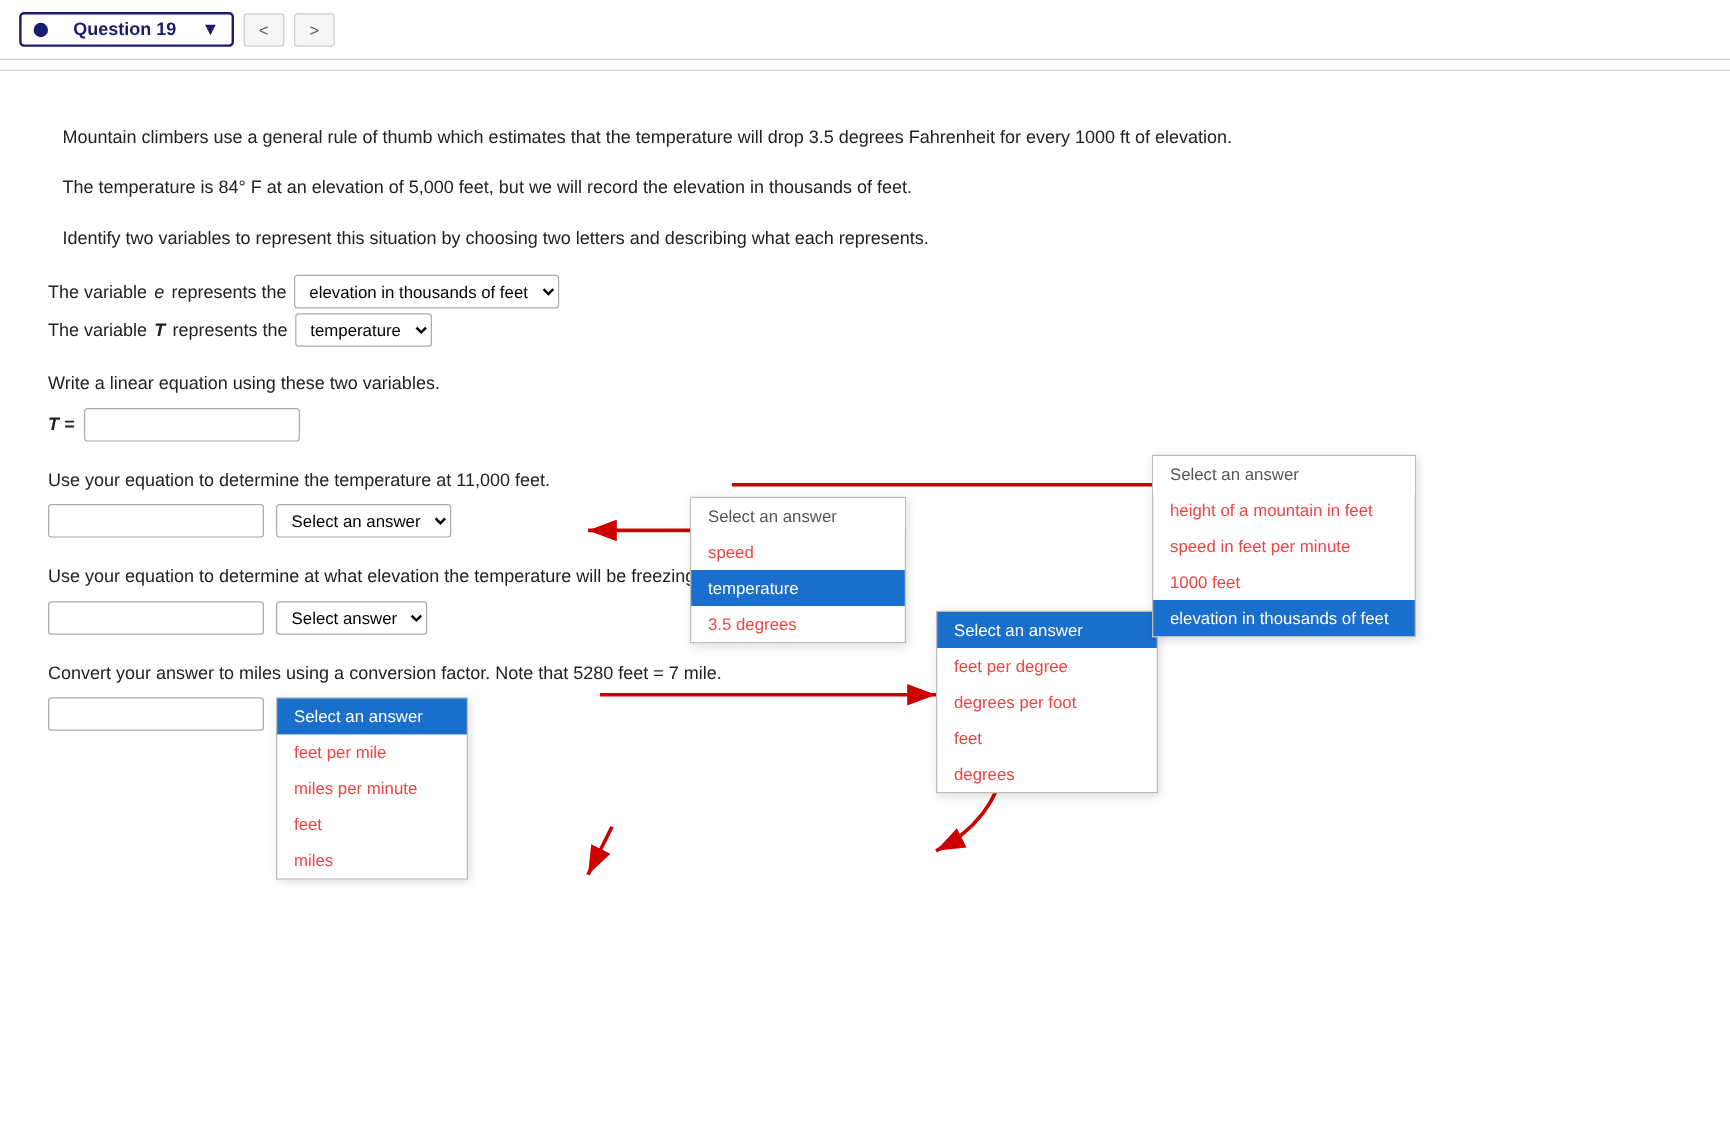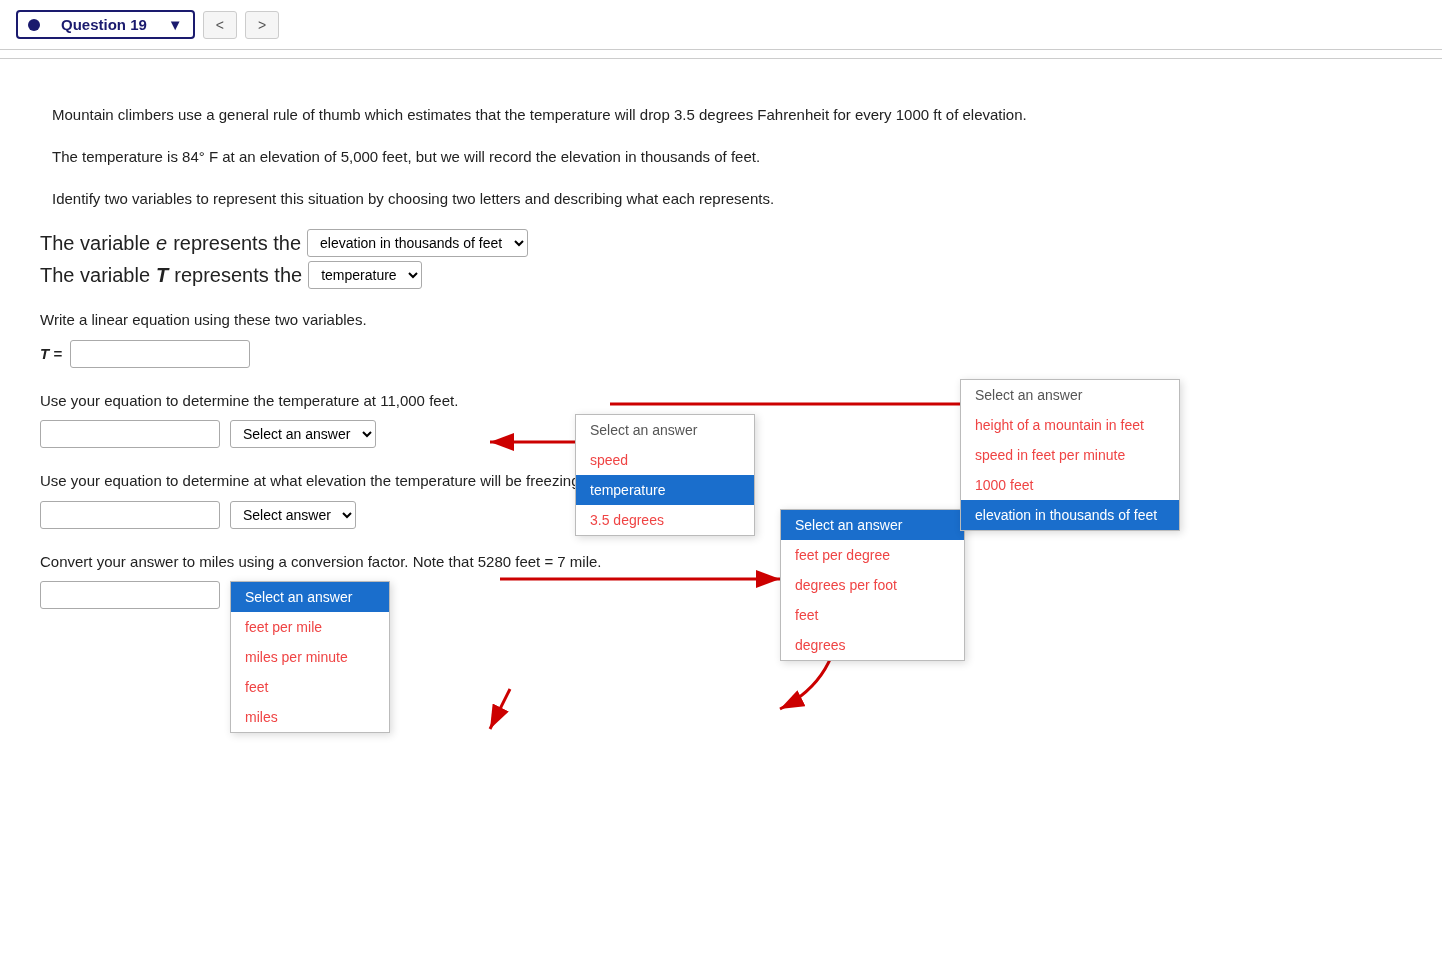--- a/index.html
+++ b/index.html
@@ -60,21 +60,21 @@
       border-top: 1px solid #ccc;
       margin: 8px 0 20px 0;
     }
     .variable-row {
       display: flex;
       align-items: center;
       gap: 6px;
       margin-bottom: 6px;
       flex-wrap: wrap;
     }
-    .variable-row .text { font-size: 20px; }
+    .variable-row .text { font-size: 15px; }
     .italic { font-style: italic; }
     select.answer-select {
       border: 1px solid #aaa;
       border-radius: 3px;
       padding: 4px 8px;
       font-size: 14px;
       cursor: pointer;
       background: #fff;
     }
     .equation-row {

